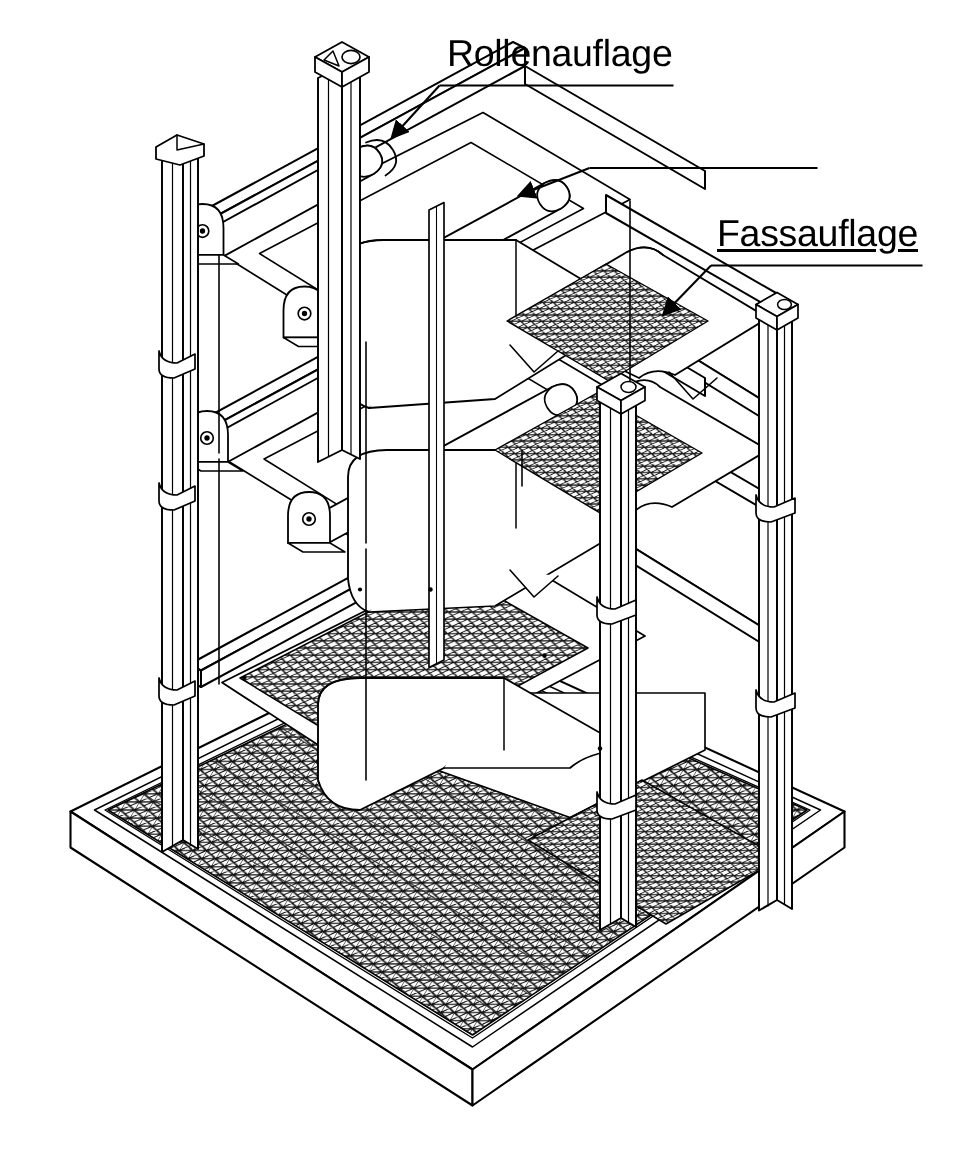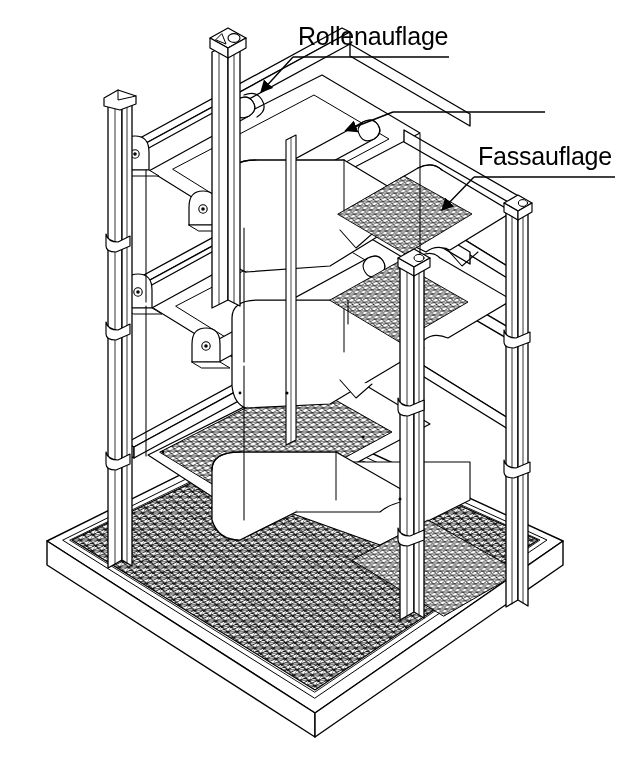--- a/index.html
+++ b/index.html
@@ -338,15 +338,15 @@
       <line x1="393" y1="112" x2="347" y2="130" marker-end="url(#arrow)"></line>
     </g>
     <g>
       <line x1="615" y1="177" x2="474" y2="177"></line>
       <line x1="474" y1="177" x2="443" y2="209" marker-end="url(#arrow)"></line>
     </g>
   </g>
 </svg>
 
 <div class="lbl" style="left:298px;top:22px;">Rollenauflage</div>
-<div class="lbl" style="left:478px;top:142px;">Fassauflage</div>
+<div class="lbl" style="left:478px;top:142px;text-decoration:underline;">Fassauflage</div>
 
 </div>
 
 </body></html>

